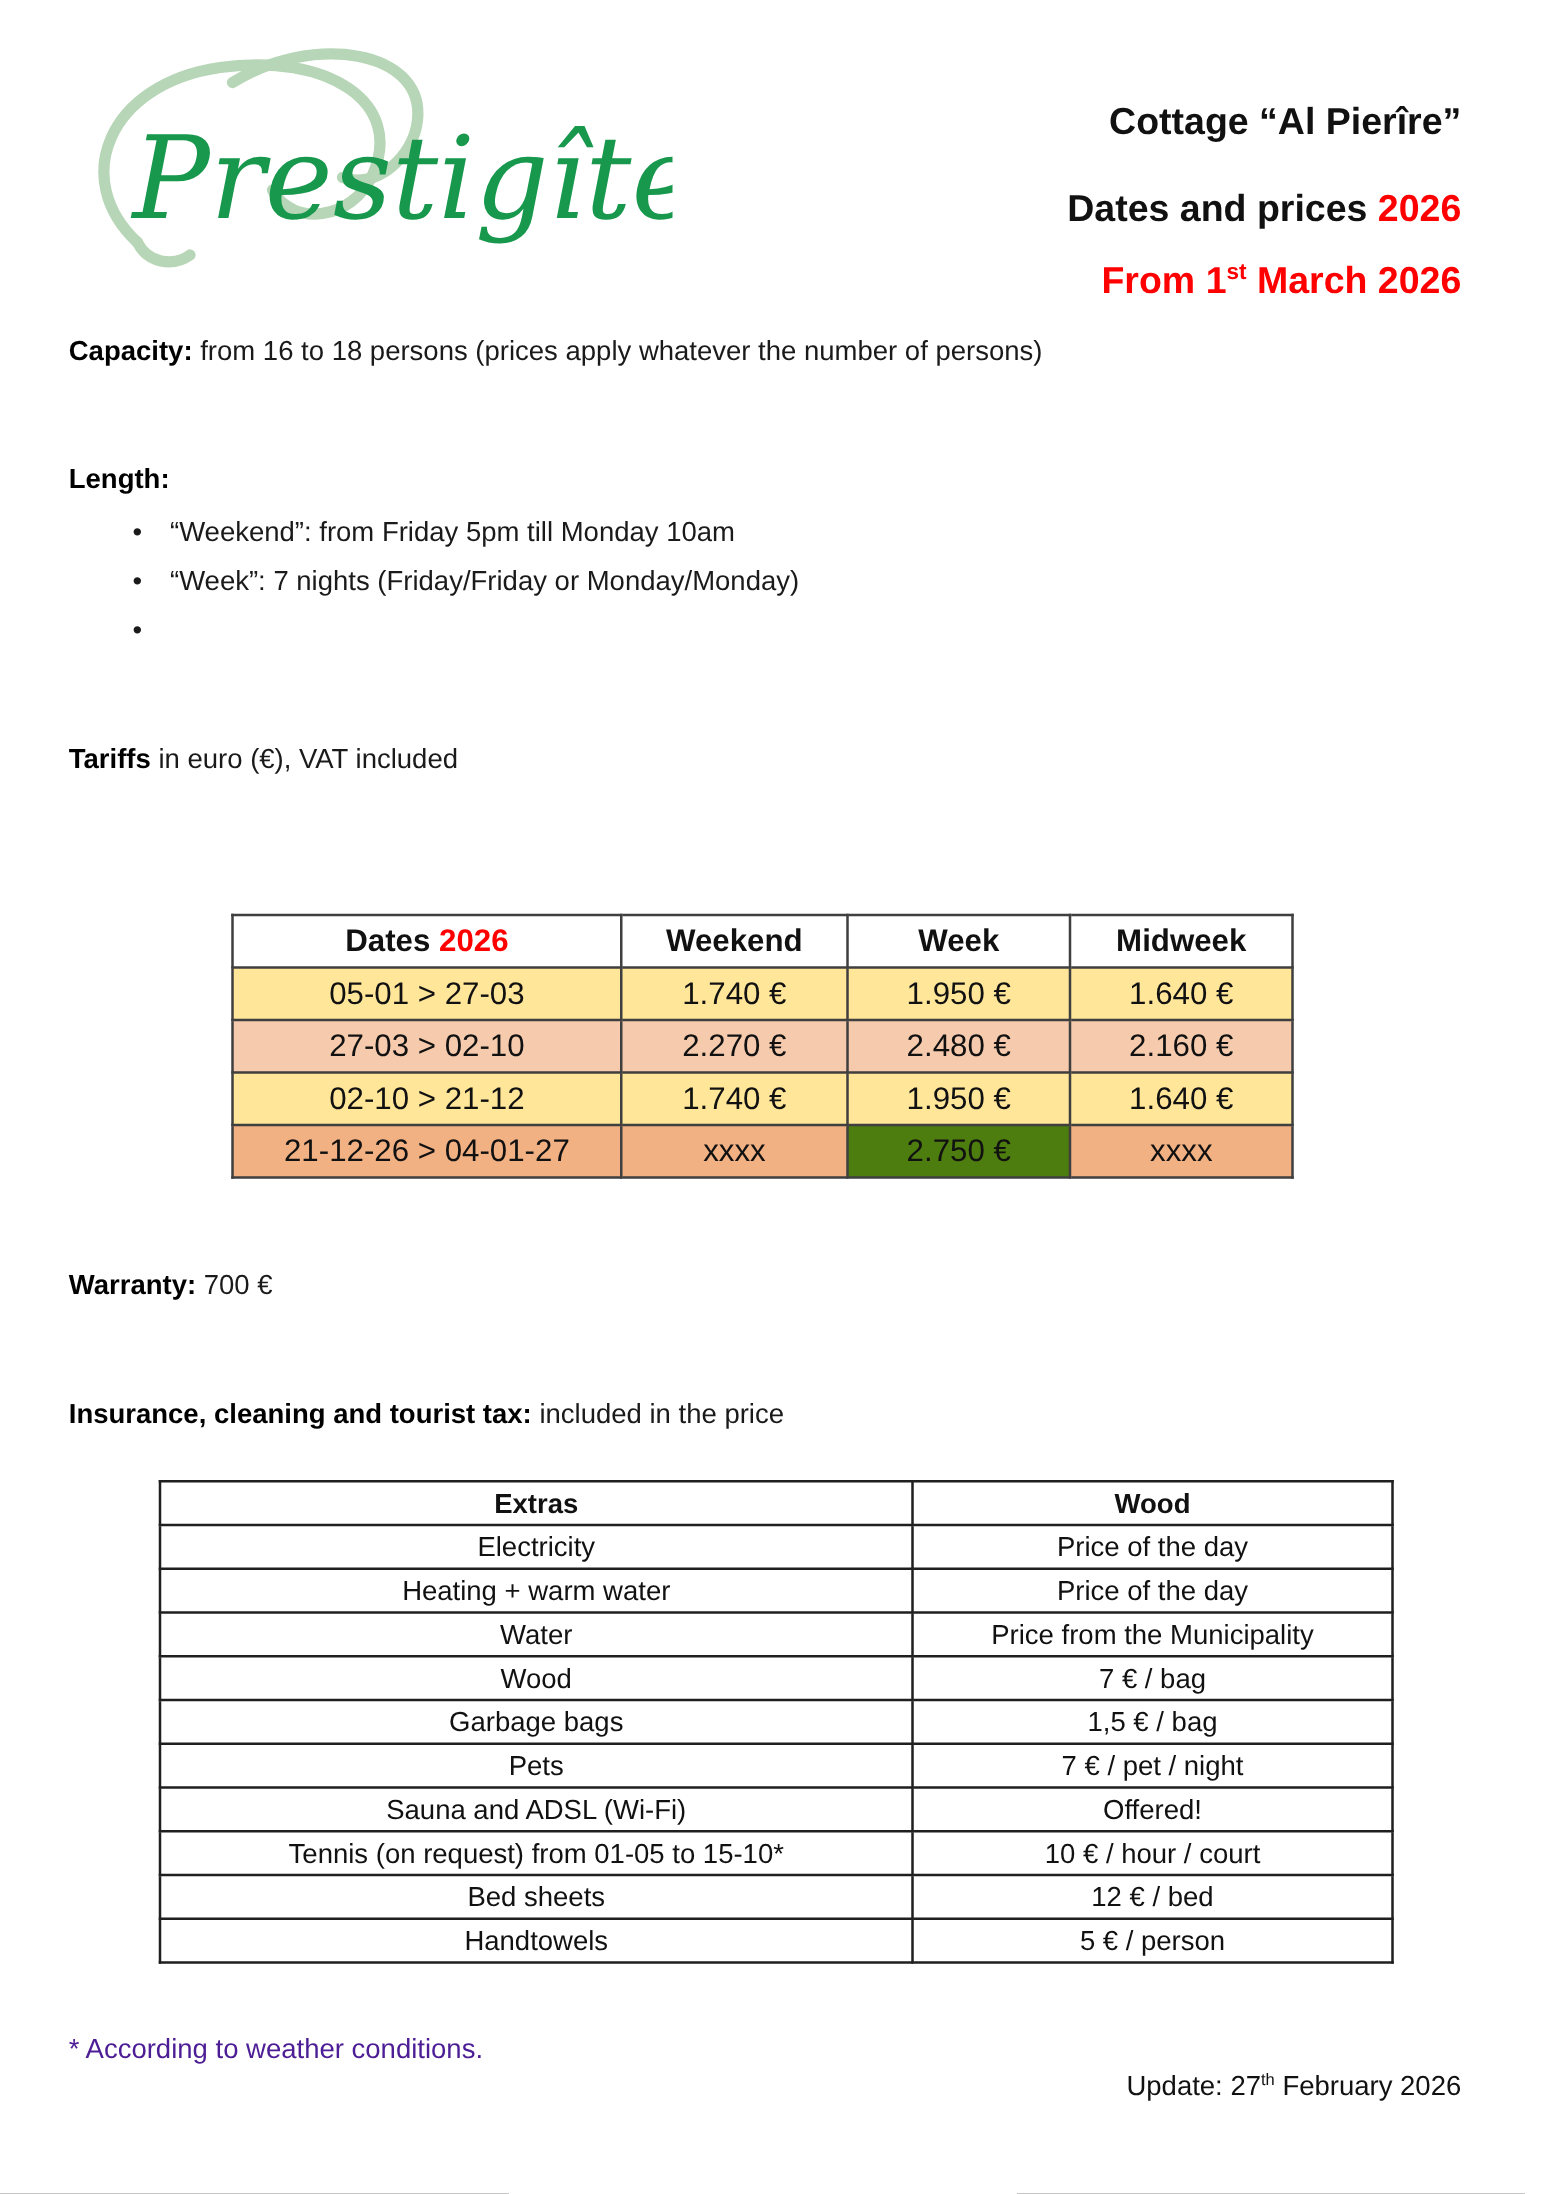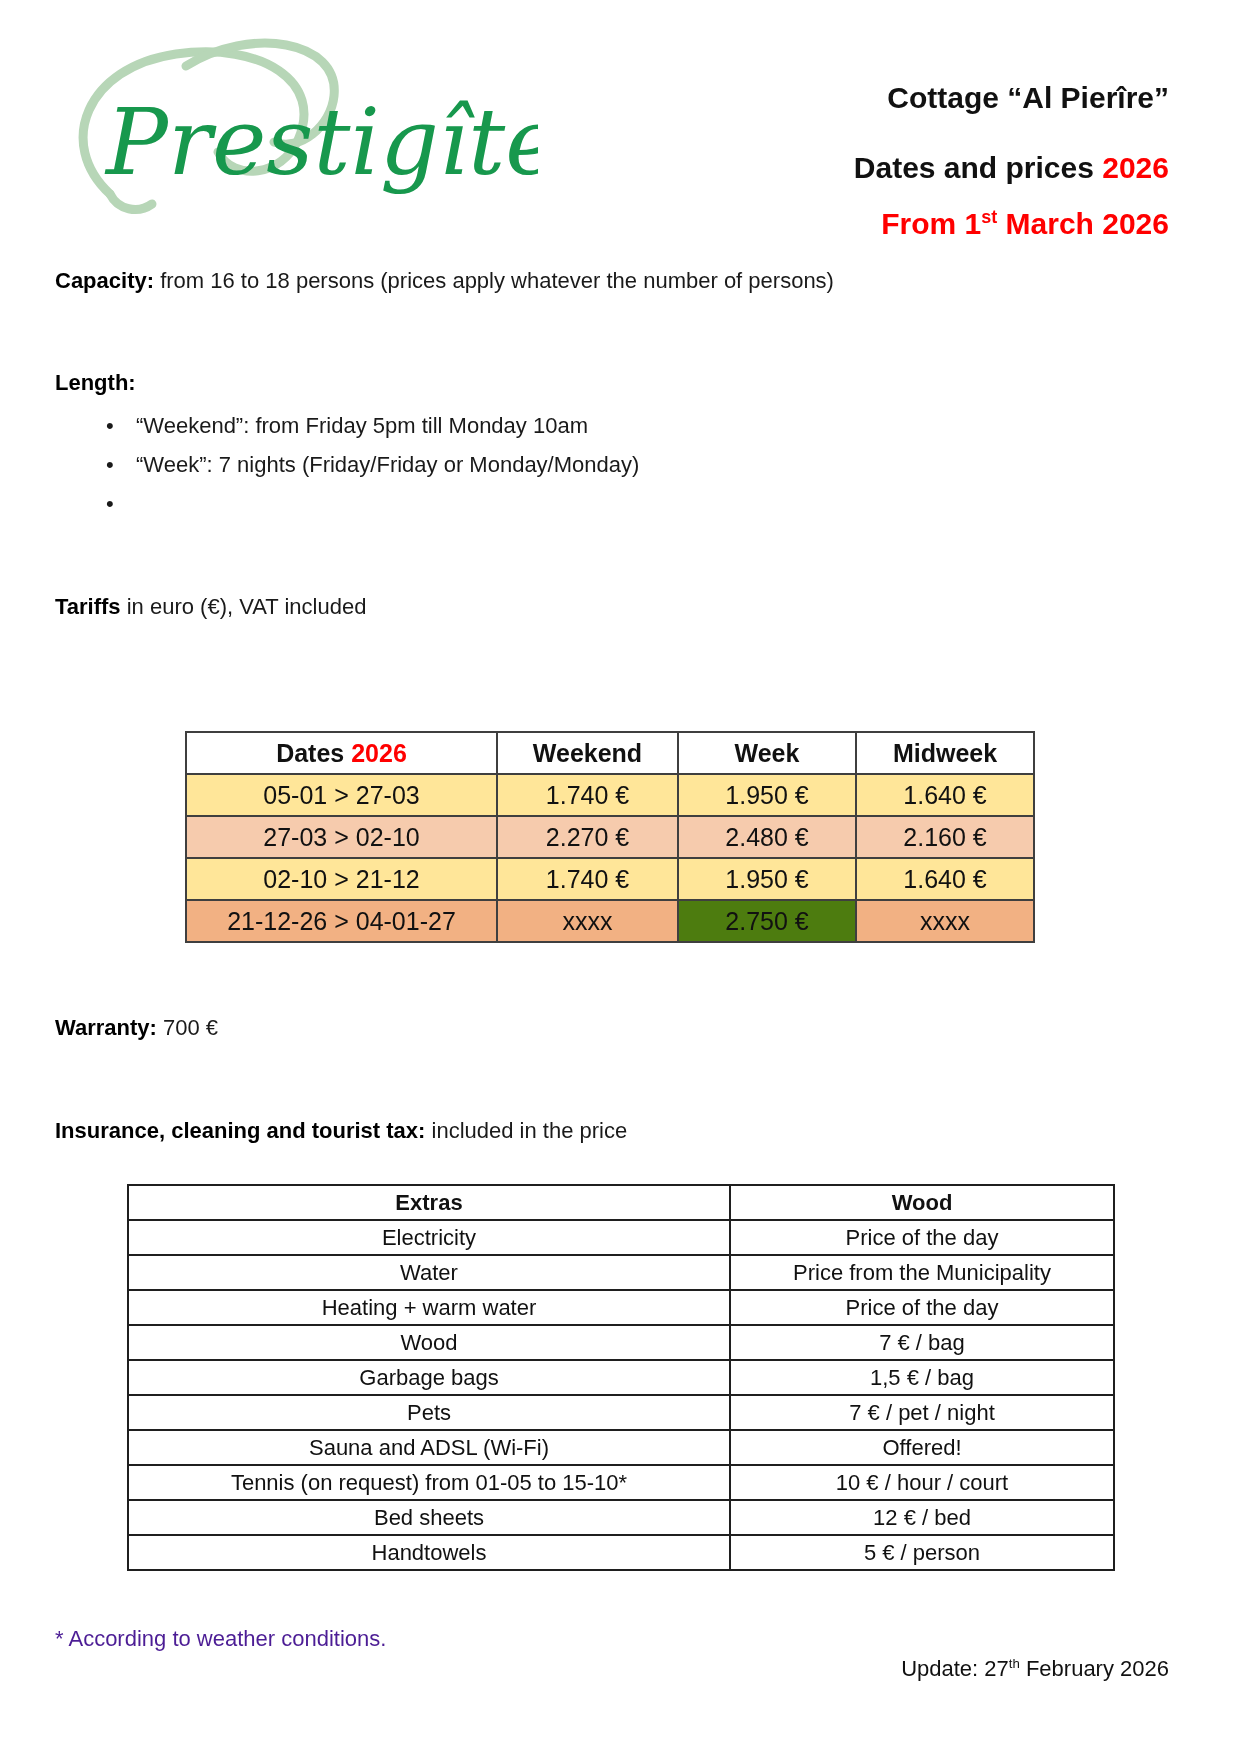--- a/index.html
+++ b/index.html
@@ -159,28 +159,28 @@
         <th>Extras</th>
         <th>Wood</th>
       </tr>
     </thead>
     <tbody>
         <tr>
           <td>Electricity</td>
           <td>Price of the day</td>
         </tr>
         <tr>
+          <td>Heating + warm water</td>
+          <td>Price of the day</td>
+        </tr>
+        <tr>
           <td>Water</td>
           <td>Price from the Municipality</td>
         </tr>
         <tr>
-          <td>Heating + warm water</td>
-          <td>Price of the day</td>
-        </tr>
-        <tr>
           <td>Wood</td>
           <td>7 € / bag</td>
         </tr>
         <tr>
           <td>Garbage bags</td>
           <td>1,5 € / bag</td>
         </tr>
         <tr>
           <td>Pets</td>
           <td>7 € / pet / night</td>

